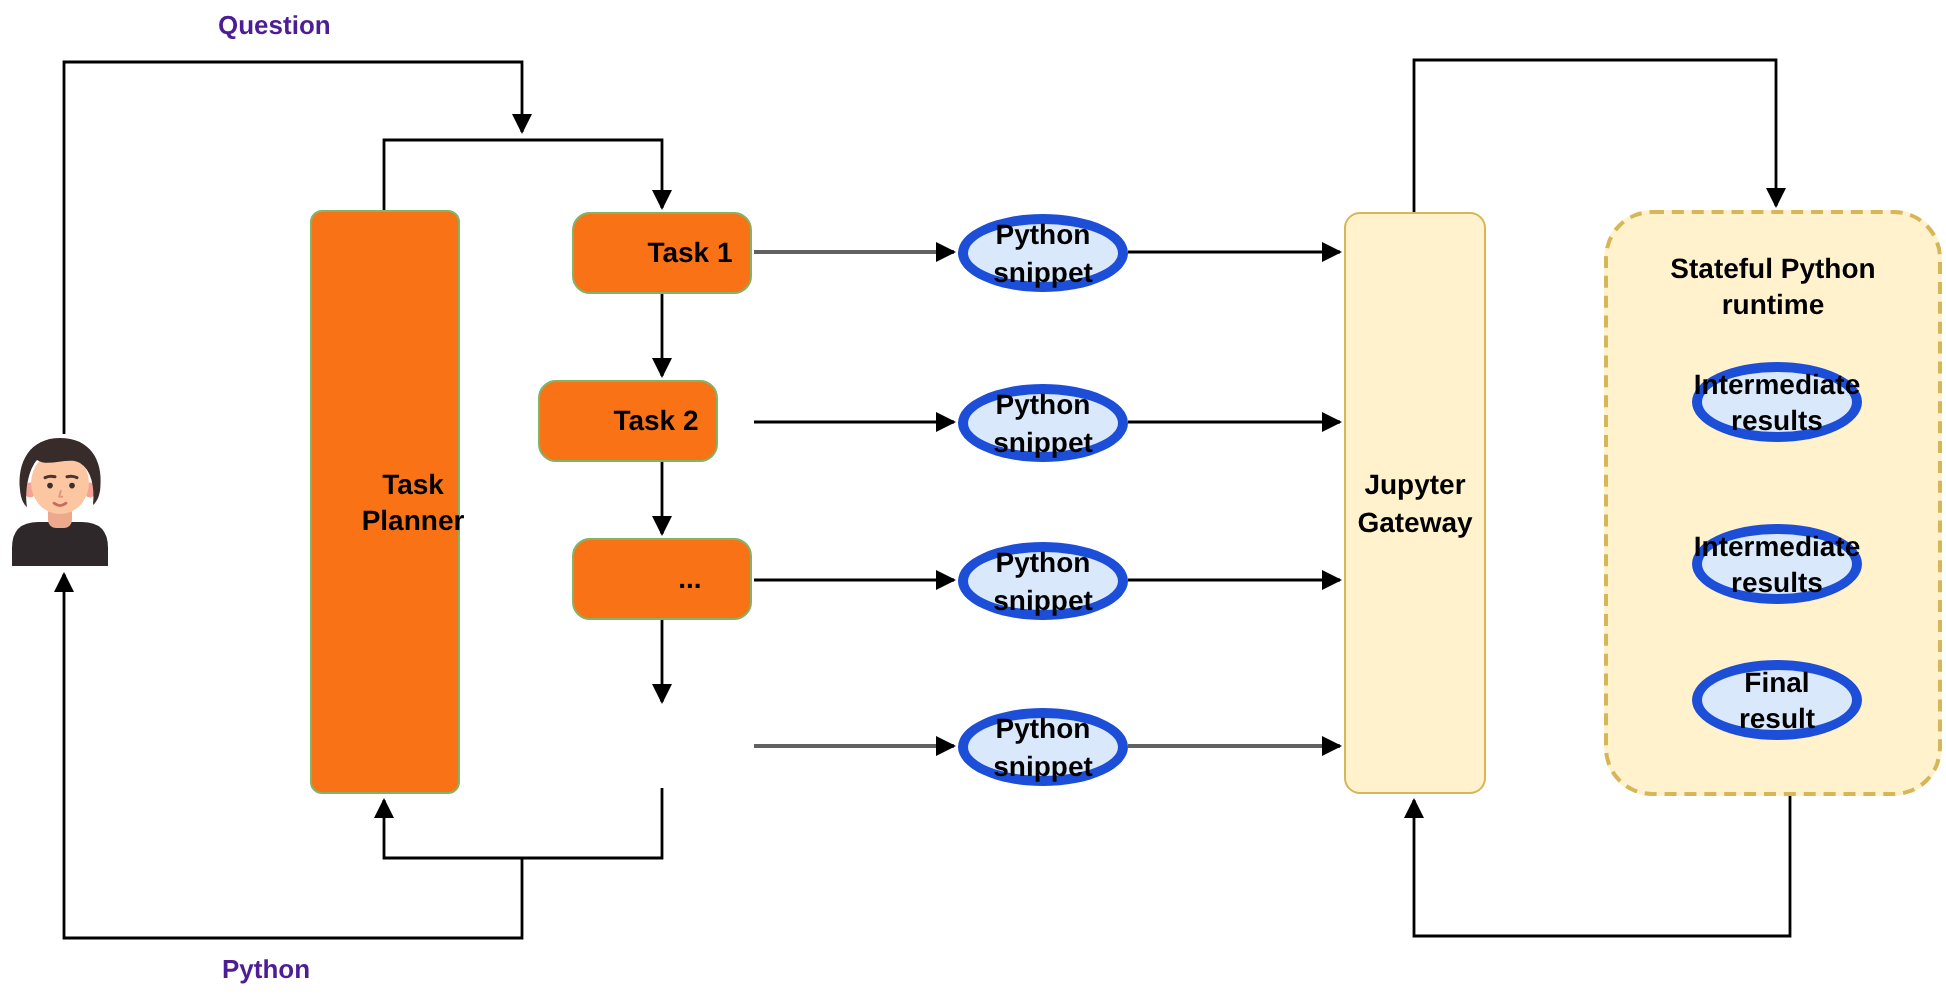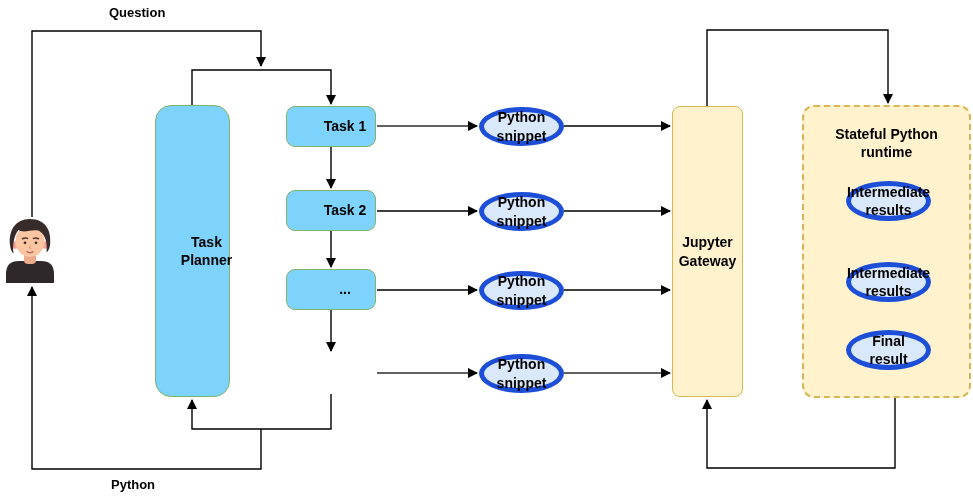--- a/index.html
+++ b/index.html
@@ -6,30 +6,30 @@
   #canvas {
     position:relative; width:973px; height:500px; background:#ffffff;
     font-family:"Liberation Sans", sans-serif; overflow:hidden;
   }
   .node {
     position:absolute; box-sizing:border-box;
     display:flex; align-items:center; justify-content:center;
     text-align:center; font-weight:bold; color:#000; font-size:14px;
   }
   .lbl { white-space:pre-line; line-height:1.3; }
-  .green  { background:#7dd3fc; border:1px solid #82b366; border-radius:9px;padding-left:28px; }
-  .planner{ border-radius:16px; }
+  .green  { background:#f97316; border:1px solid #82b366; border-radius:9px;padding-left:28px; }
+  .planner{ border-radius:6px; }
   .blue-ellipse { background:#dae8fc; border:5px solid #1d4ed8; border-radius:50%; overflow:visible; }
   .yellow { background:#fff2cc; border:1px solid #d6b656; border-radius:8px;text-align:center; }
   .runtime{
-    background:#fff2cc; border:2px dashed #d6b656; border-radius:12px;
+    background:#fff2cc; border:2px dashed #d6b656; border-radius:24px;
     justify-content:flex-start; align-items:flex-start; flex-direction:column;
   }
   .runtime-title { width:100%; margin-top:18px; text-align:center; font-weight:bold; font-size:14px; }
-  .float-label { position:absolute; font-weight:bold; font-size:13px; color:#000000; }
+  .float-label { position:absolute; font-weight:bold; font-size:13px; color:#4c1d95; }
   #connectors { position:absolute; left:0; top:0; width:973px; height:500px; pointer-events:none; }
   #avatar { position:absolute; left:2px; top:217px; width:56px; height:66px; }
 </style>
 </head>
 <body>
 
 <div id="canvas">
 
   <svg id="connectors" viewBox="0 0 973 500">
     <defs>
@@ -80,21 +80,21 @@
     <circle cx="23" cy="25.8" r="1.4" fill="#3b2f2e"></circle>
     <circle cx="34" cy="25.8" r="1.4" fill="#3b2f2e"></circle>
     <path d="M28.4,28.5 L27.6,31.2 L29,31.4" stroke="#e09a78" stroke-width="1" fill="none" stroke-linecap="round"></path>
     <path d="M25,34.6 Q28,37 31,34.6" stroke="#c96b5f" stroke-width="1.4" fill="none" stroke-linecap="round"></path>
   </svg>
 
   <div class="node green planner lbl" style="left:155px; top:105px; width:75px; height:292px;">Task
 Planner</div>
 
   <div class="node green lbl" style="left:286px; top:106px; width:90px; height:41px;">Task 1</div>
-  <div class="node green lbl" style="left:286px; top:190px; width:90px; height:41px;">Task 2</div>
+  <div class="node green lbl" style="left:269px; top:190px; width:90px; height:41px;">Task 2</div>
   <div class="node green lbl" style="left:286px; top:269px; width:90px; height:41px;">...</div>
 
   <div class="node blue-ellipse lbl" style="left:479px; top:107px; width:85px; height:39px;">Python
 snippet</div>
   <div class="node blue-ellipse lbl" style="left:479px; top:192px; width:85px; height:39px;">Python
 snippet</div>
   <div class="node blue-ellipse lbl" style="left:479px; top:271px; width:85px; height:39px;">Python
 snippet</div>
   <div class="node blue-ellipse lbl" style="left:479px; top:354px; width:85px; height:39px;">Python
 snippet</div>

